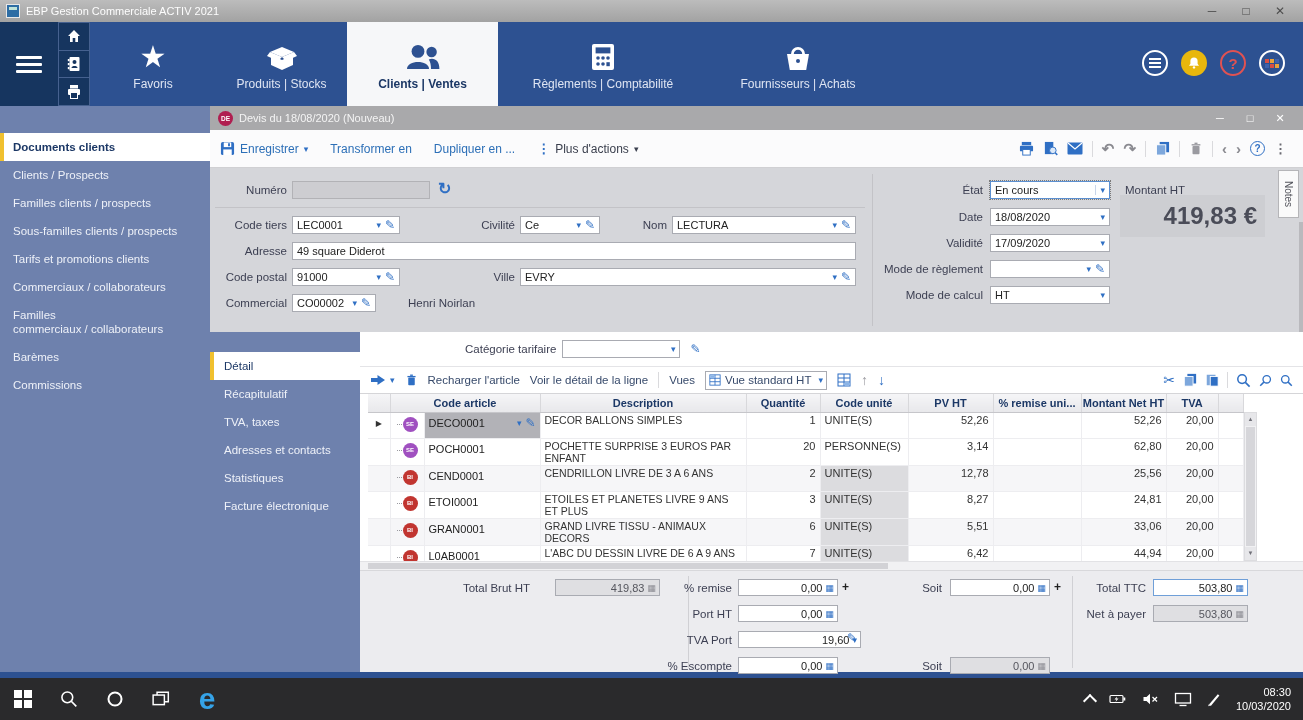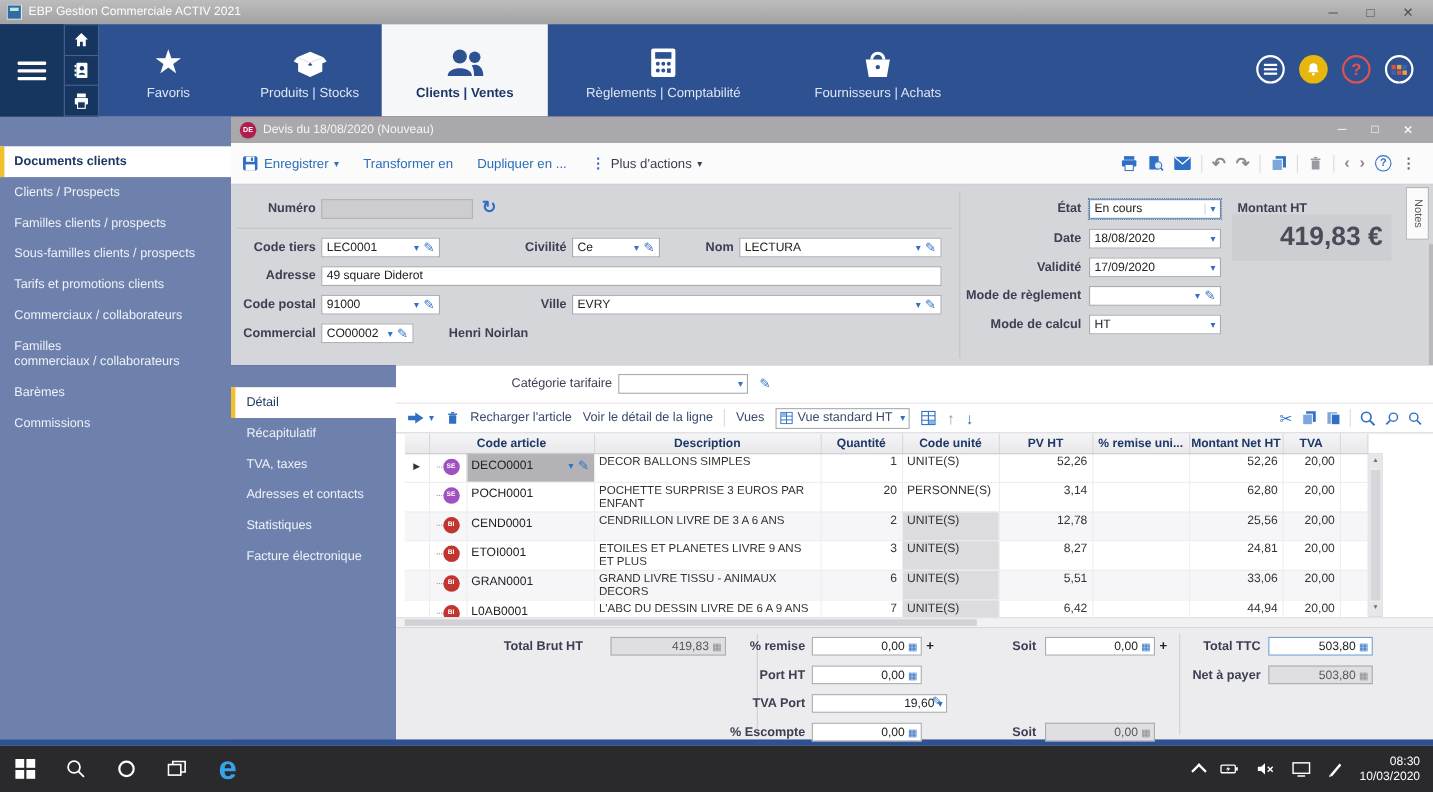--- a/index.html
+++ b/index.html
@@ -36,42 +36,42 @@
   .circ.apps { border:2px solid #fff; }
   .apps-grid { display:grid; grid-template-columns:repeat(3,4px); grid-gap:1px; }
   .apps-grid div { width:4px; height:4px; }
 
   
   .main { display:flex; height:566px; }
   .sidebar { width:210px; background:#6e81ad; padding-top:27px; color:#eef1f8; font-size:11.5px; flex:none; }
   .side-item { padding:7px 10px 7px 13px; white-space:pre-line; line-height:14px; cursor:default; }
   .side-item.selected { background:#fff; color:#1c3866; font-weight:bold; border-left:4px solid #f0c02e; padding-left:9px; }
 
-  .content { position:relative; width:1093px; background:#701a75; }
+  .content { position:relative; width:1093px; background:#0f172a; }
 
   
   .doc-titlebar { height:24px; background:#a9a9ab; display:flex; align-items:center; color:#f4f4f4; font-size:11px; padding:0 8px; }
   .doc-badge { width:15px; height:15px; border-radius:50%; background:#b01e50; color:#fff; font-size:6.5px; font-weight:bold; display:flex; align-items:center; justify-content:center; margin-right:6px; }
   .doc-titlebar .spacer{flex:1;}
   .doc-winbtn { width:30px; text-align:center; font-size:11px; color:#fff; }
 
   .doc-toolbar { height:38px; background:#fbfbfc; border-bottom:1px solid #d0d0d3; display:flex; align-items:center; font-size:12px; color:#2c6fb7; padding:0 10px; }
   .tb-item { display:flex; align-items:center; gap:5px; margin-right:22px; cursor:default; }
   .tb-dark { color:#3a3f4d; }
   .caret { color:#2f6fc4; font-size:9px; }
   .tb-right { margin-left:auto; display:flex; align-items:center; gap:9px; margin-right:6px; color:#9a9aa0; }
   .tb-sep { width:1px; height:16px; background:#dadadd; }
   .chev { font-size:15px; color:#8a8a90; font-weight:bold; }
   .help-circ { width:15px; height:15px; border-radius:50%; border:1.5px solid #2f6fc4; color:#2f6fc4; font-size:10px; font-weight:bold; display:flex; align-items:center; justify-content:center; }
   .dots { color:#6a6a72; font-size:13px; font-weight:bold; }
   .dots.blue { color:#2f6fc4; }
 
   
   .form-area { position:absolute; top:62px; left:0; width:100%; height:164px; background:#d5d6da; }
-  .lbl { position:absolute; color:#3c3f52; font-size:11.5px; text-align:right;font-weight:bold; }
+  .lbl { position:absolute; color:#3c3f52; font-size:11.5px; text-align:right; }
   .inp { position:absolute; background:#fff; border:1px solid #a9abb2; height:18px; font-size:11px; color:#222; display:flex; align-items:center; padding:0 4px; }
   .inp .val { flex:1; white-space:nowrap; overflow:hidden; }
   .inp.disabled { background:#cdcdd1; border-color:#b2b2b6; }
   .dd { color:#2f6fc4; font-size:9px; margin-left:3px; }
   .pencil { color:#2f6fc4; font-size:12px; margin-left:4px; }
   .refresh { position:absolute; color:#2f6fc4; font-size:16px; font-weight:bold; }
   .hsep { position:absolute; left:5px; width:650px; height:1px; background:#c3c3c7; top:39px; }
   .vsep { position:absolute; left:662px; top:6px; height:152px; width:1px; background:#c3c3c7; }
   .montant-box { position:absolute; left:910px; top:27px; width:145px; height:42px; background:#cdced2; display:flex; align-items:center; justify-content:flex-end; padding-right:8px; font-size:24px; font-weight:bold; color:#4a4c58;text-align:right; }
   .notes-tab { position:absolute; right:4px; top:2px; width:21px; height:48px; background:#fafafa; border:1px solid #b5b5b8; writing-mode:vertical-rl; font-size:10px; color:#55565e; display:flex; align-items:center; justify-content:center; }

